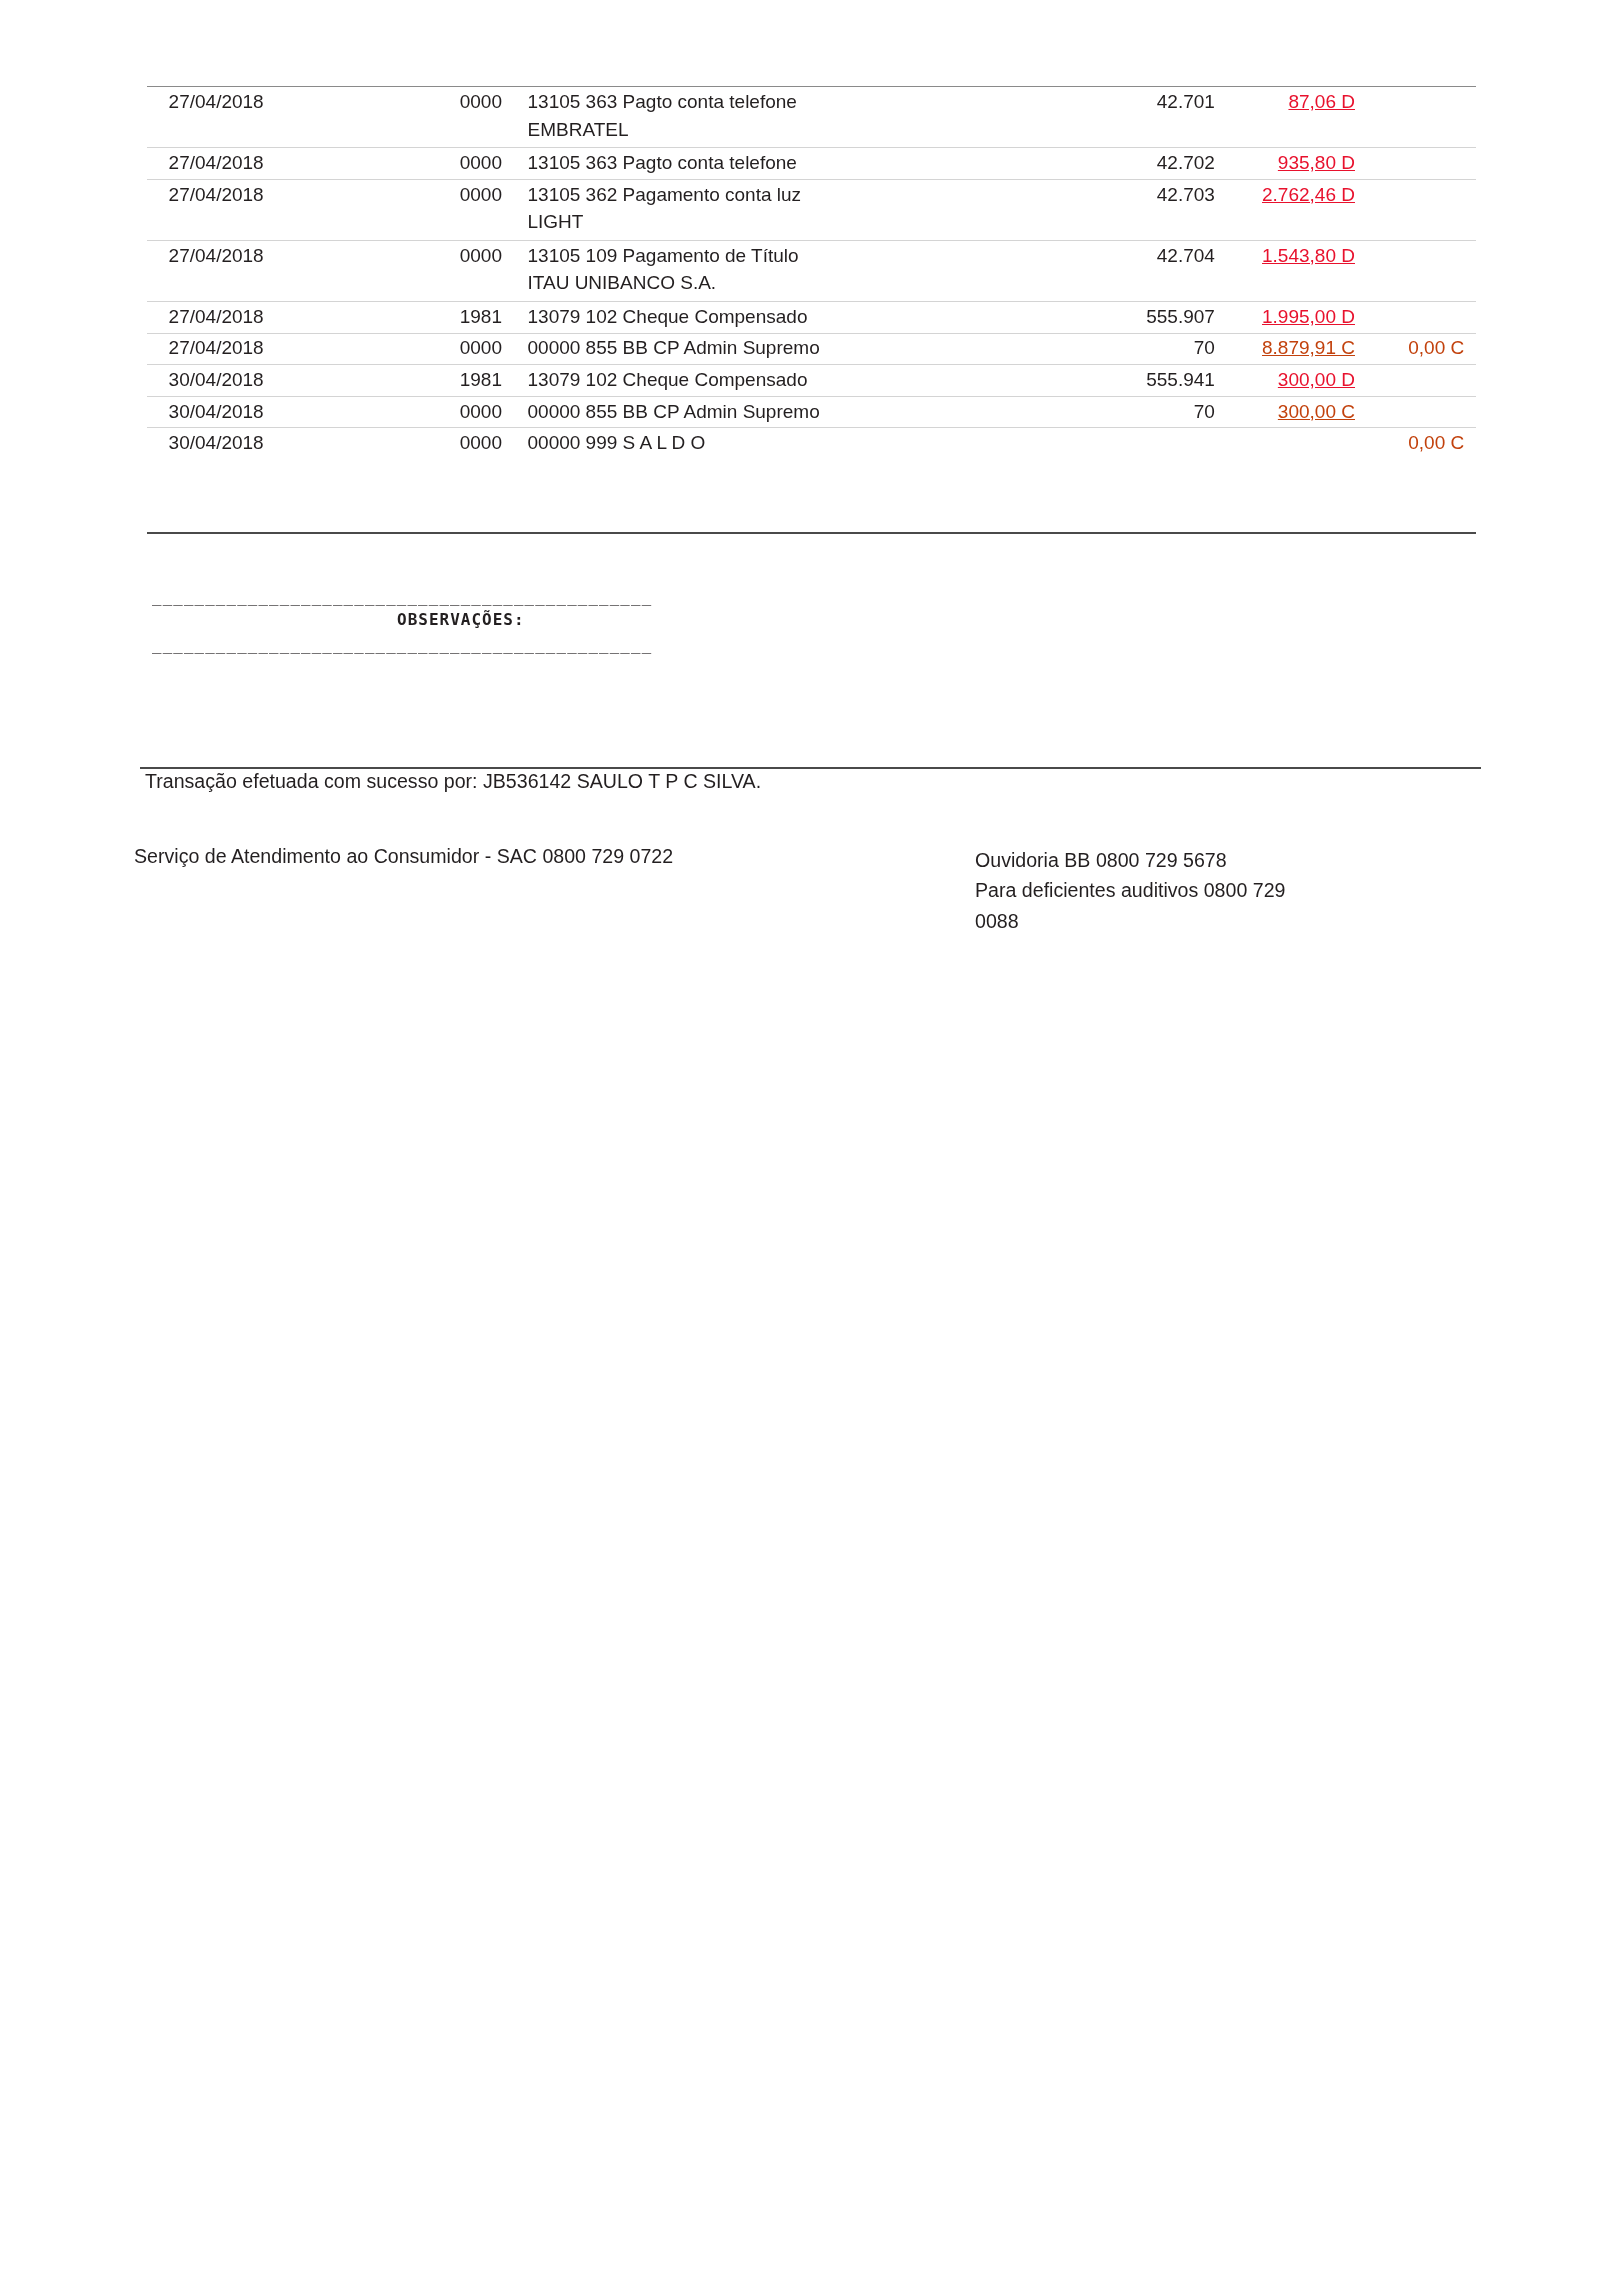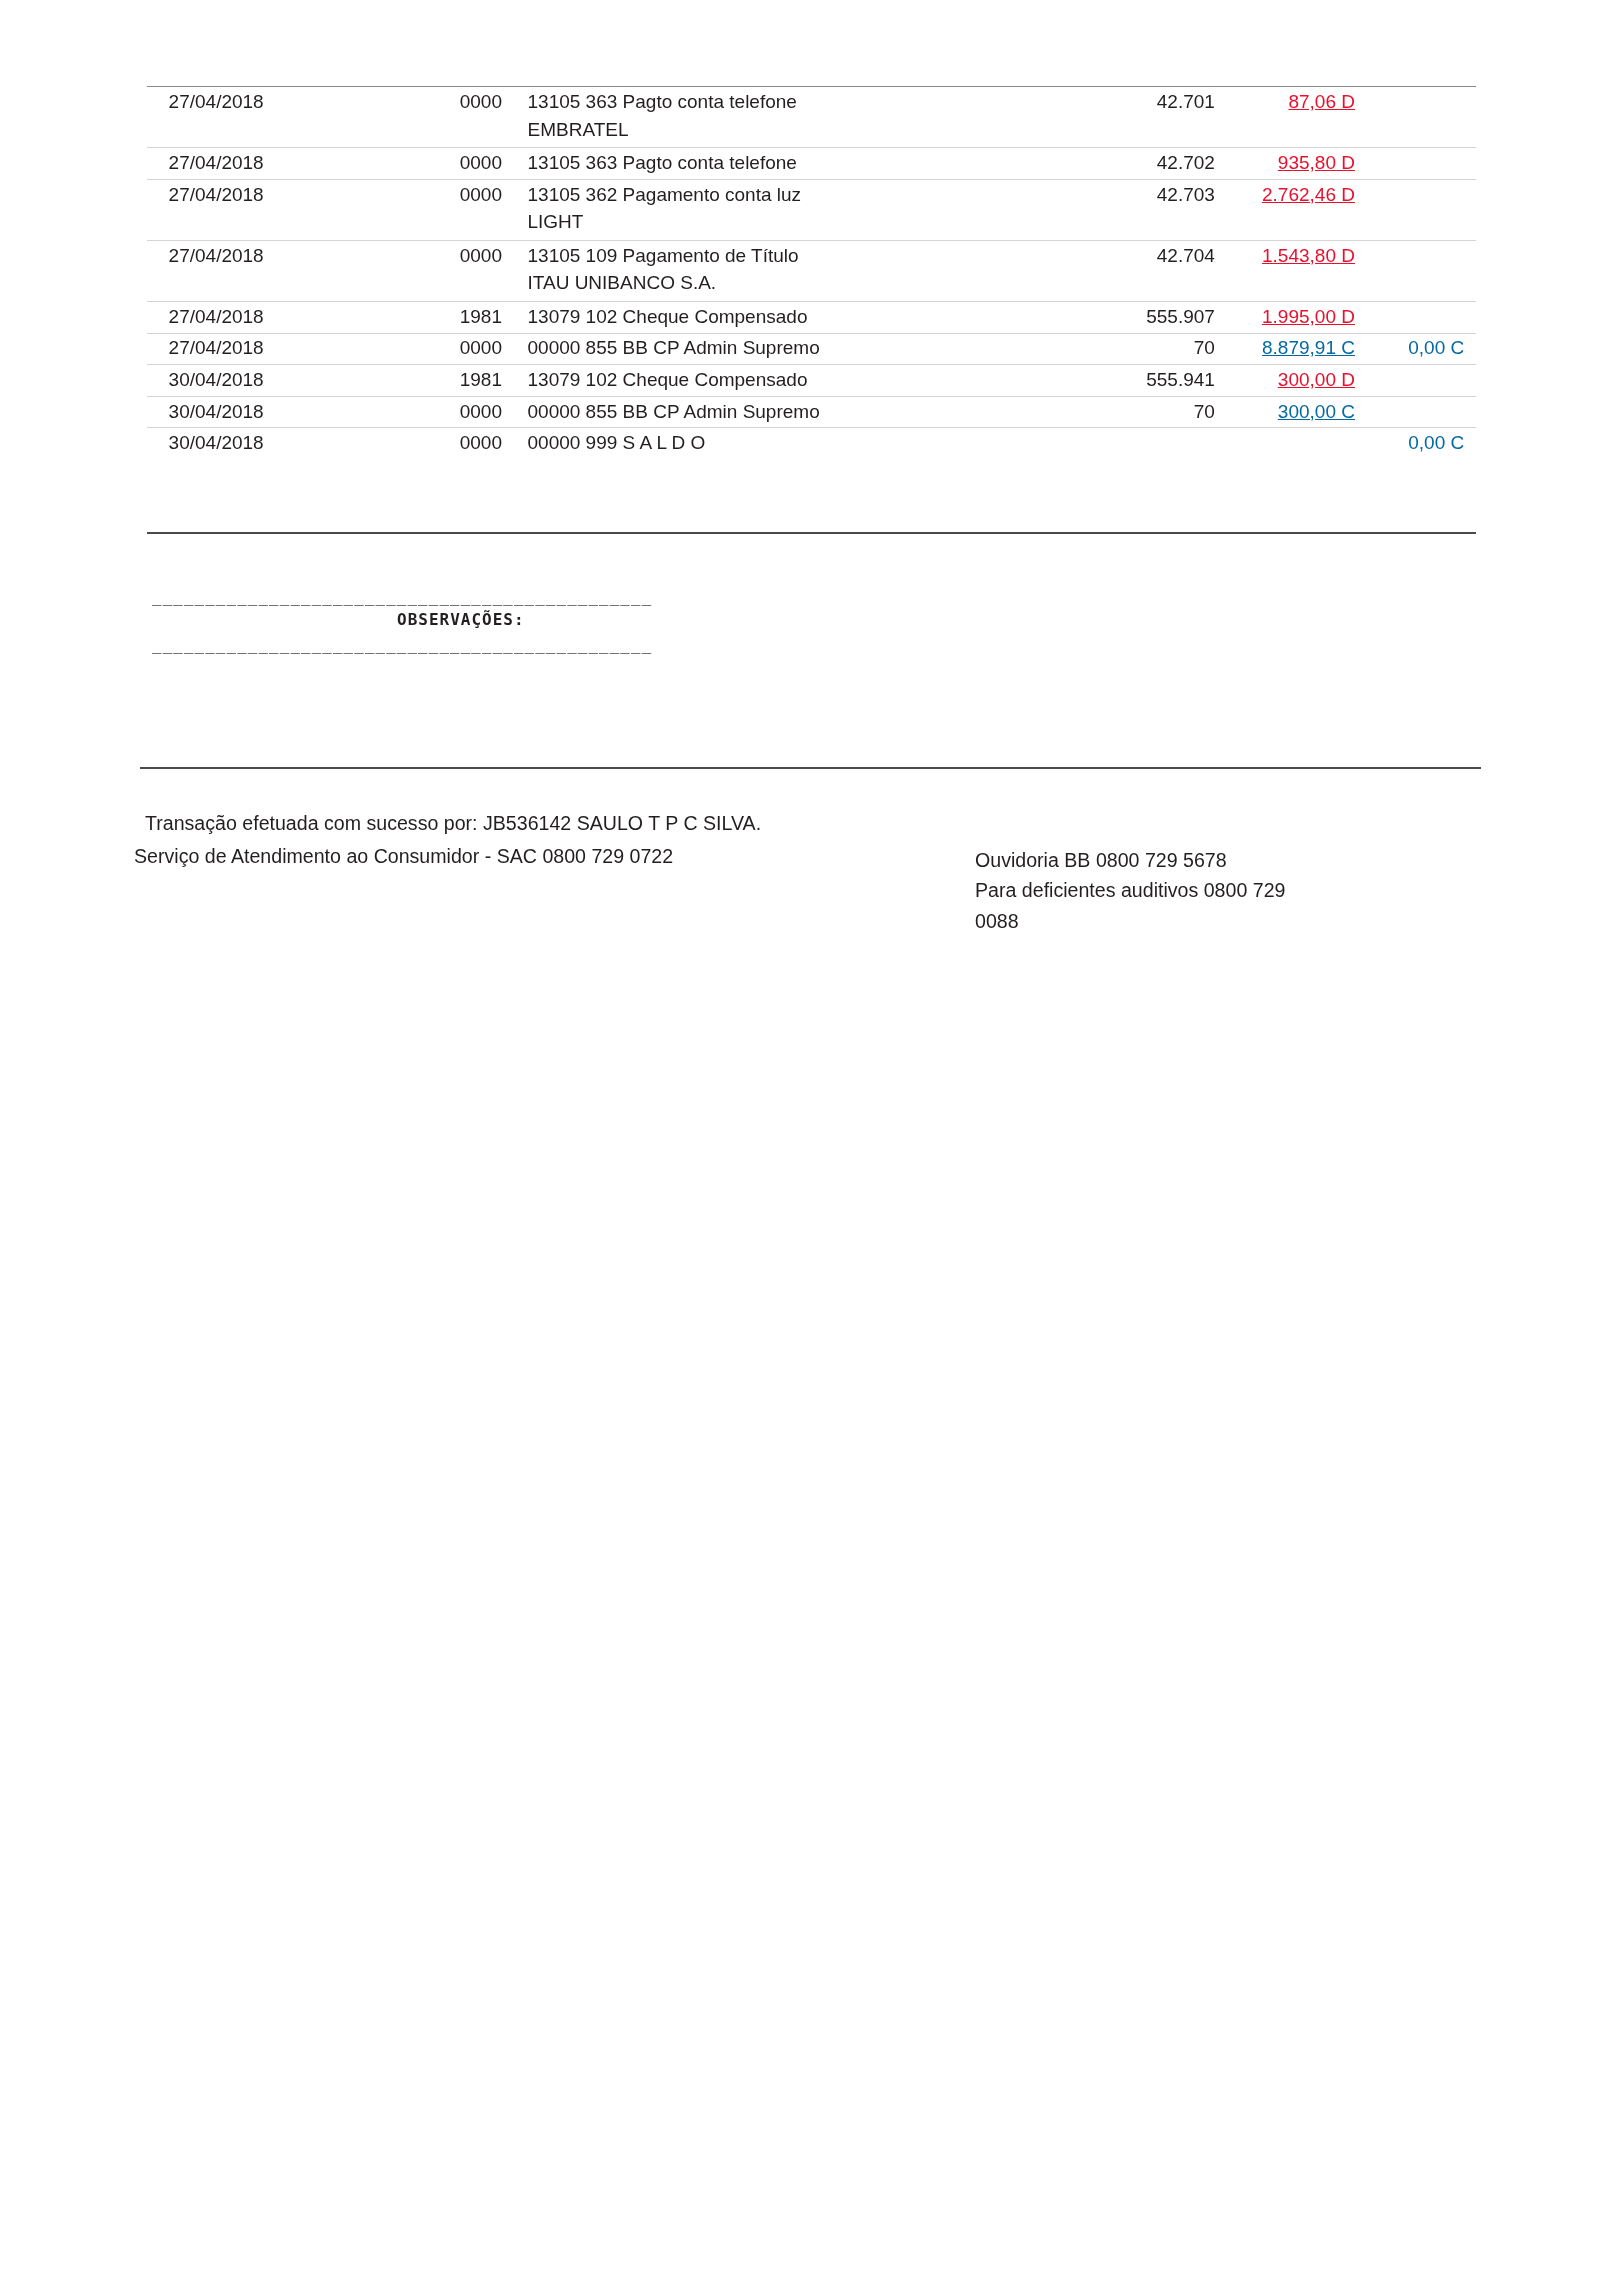--- a/index.html
+++ b/index.html
@@ -38,21 +38,21 @@
   .row-main td { border-top: 1px solid #d4d4d4; }
   .row-first td { border-top: 1px solid #8a8a8a; }
   .row-sub td { border-top: 0; padding-top: 0; padding-bottom: 5.9px;}
   .c-date   { width: 176px; padding-left: 21.6px !important; }
   .c-doc    { width: 186px; text-align: right; padding-right: 25.5px !important;}
   .c-hist   { width: 549px; }
   .c-num    { width: 186px; text-align: right; }
   .c-val    { width: 147px; text-align: right; padding-right: 7.8px !important; text-decoration: underline;}
   .c-val2   { width: 108px; text-align: right; padding-right: 11.8px !important;}
   .d { color: #e8112d; }
-  .c { color: #0369a1; }
+  .c { color: #c2410c; }
   .sub-text { padding-left: 59px; }
   .stmt-bottom-rule {
     position: absolute;
     left: 147px;
     top: 532px;
     width: 1329px;
     height: 0;
     border-top: 2px solid #4a4a4a;
   }
   
@@ -84,21 +84,21 @@
     position: absolute;
     left: 140px;
     top: 767px;
     width: 1341px;
     height: 0;
     border-top: 2px solid #4a4a4a;
   }
   .footer-success {
     position: absolute;
     left: 145px;
-    top: 812px;
+    top: 770px;
     font-size: 19.6px;
   }
   .footer-sac {
     position: absolute;
     left: 134px;
     top: 845px;
     font-size: 19.6px;
   }
   .footer-ouv {
     position: absolute;

